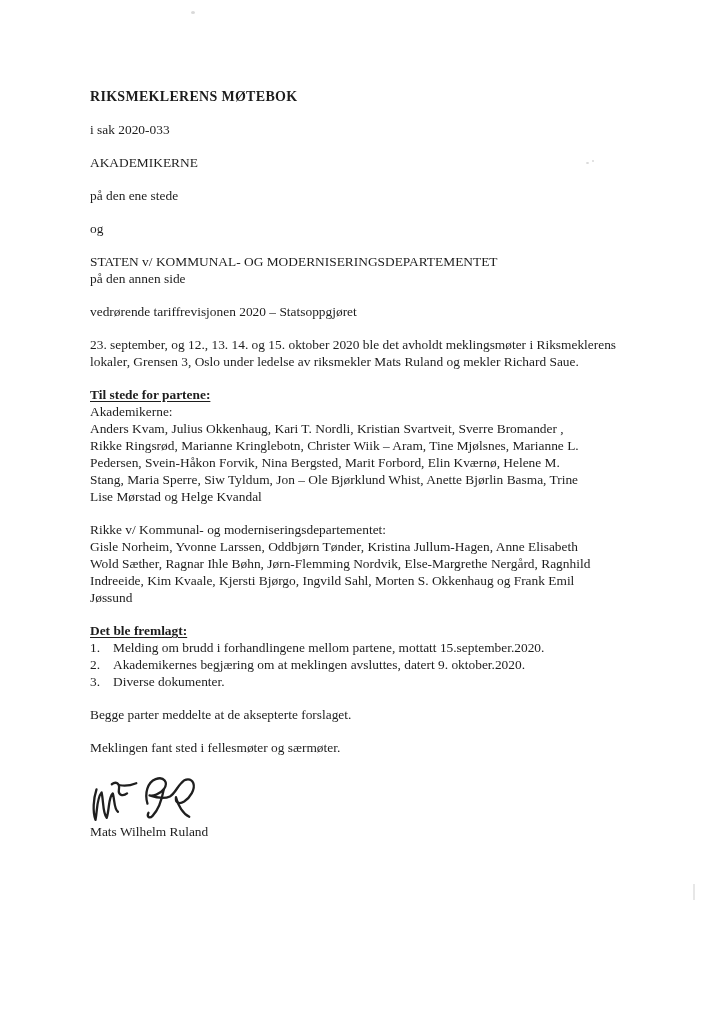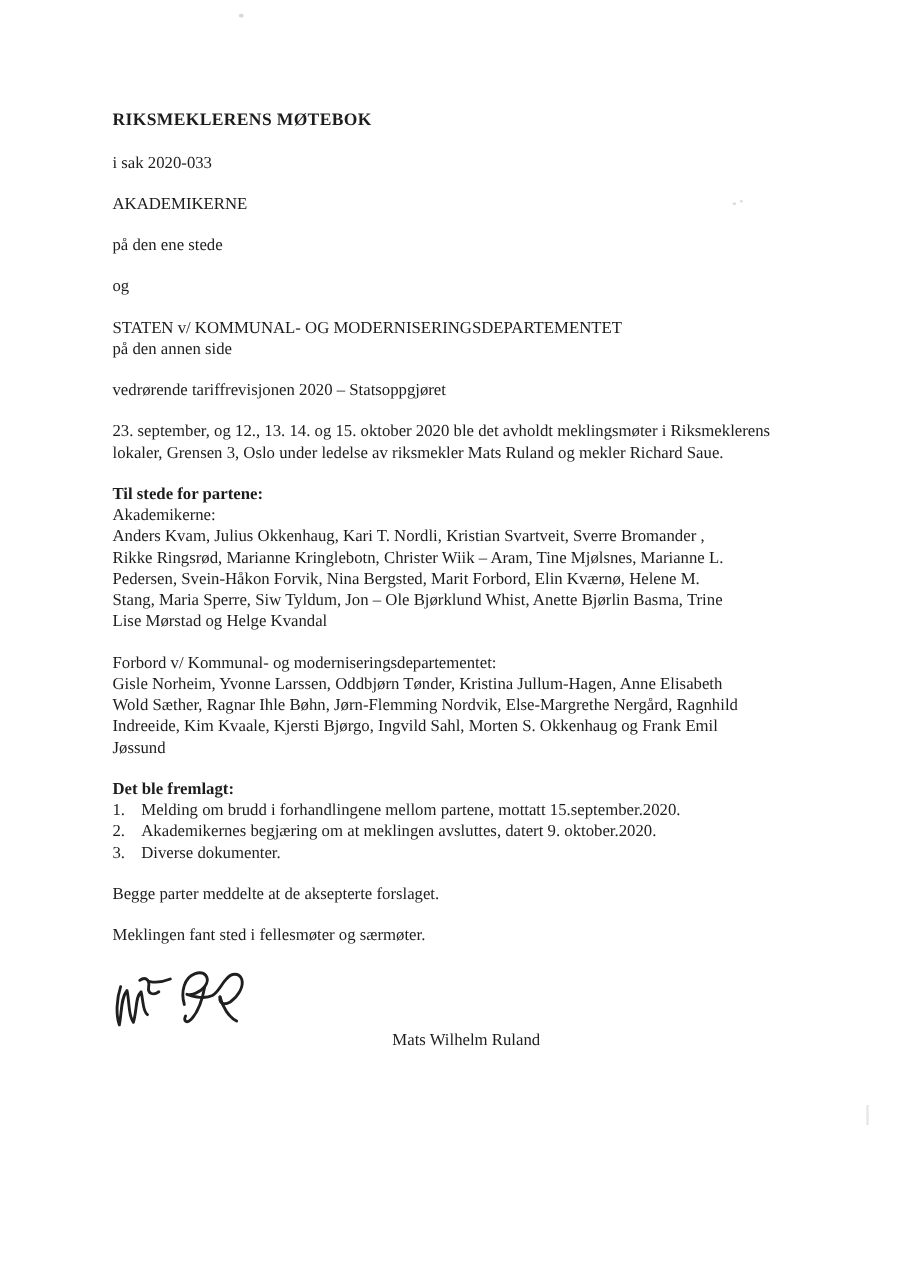--- a/index.html
+++ b/index.html
@@ -20,28 +20,29 @@
   }
   .block { margin: 0 0 16px 0; }
   .pre { white-space: pre; }
   .doc-title {
     font-weight: bold;
     font-size: 14px;
     letter-spacing: 0.3px;
   }
   .head-underline {
     font-weight: bold;
+    text-decoration: underline;
     text-underline-offset: 2px;
     text-decoration-thickness: 1px;
   }
   .b { font-weight: normal; }
   .list-row { display: flex; }
   .list-num { width: 23px; flex: none; }
   .list-text { white-space: pre; }
-  .sig-wrap { margin-top: 16px; text-align: center; }
+  .sig-wrap { margin-top: 16px; }
   .sig-svg { display: block; margin: 0 0 2px 0; }
   .sig-name { margin-top: -4px; }
   .speck {
     position: absolute;
     background: #b9b9b9;
     border-radius: 50%;
     opacity: 0.55;
   }
   .speck-a { left: 191px; top: 11px;  width: 4px; height: 3px; }
   .speck-b { left: 586px; top: 162px; width: 3px; height: 2px; }
@@ -87,21 +88,21 @@
     <div class="head-underline">Til stede for partene:</div>
     <div>Akademikerne:</div>
     <div class="pre">Anders Kvam, Julius Okkenhaug, Kari T. Nordli, Kristian Svartveit, Sverre Bromander ,
 Rikke Ringsrød, Marianne Kringlebotn, Christer Wiik – Aram, Tine Mjølsnes, Marianne L.
 Pedersen, Svein-Håkon Forvik, Nina Bergsted, Marit Forbord, Elin Kværnø, Helene M.
 Stang, Maria Sperre, Siw Tyldum, Jon – Ole Bjørklund Whist, Anette Bjørlin Basma, Trine
 Lise Mørstad og Helge Kvandal</div>
   </div>
 
   <div class="block">
-    <div>Forbord v/ Kommunal- og moderniseringsdepartementet:</div>
+    <div>Rikke v/ Kommunal- og moderniseringsdepartementet:</div>
     <div class="pre">Gisle Norheim, Yvonne Larssen, Oddbjørn Tønder, Kristina Jullum-Hagen, Anne Elisabeth
 Wold Sæther, Ragnar Ihle Bøhn, Jørn-Flemming Nordvik, Else-Margrethe Nergård, Ragnhild
 Indreeide, Kim Kvaale, Kjersti Bjørgo, Ingvild Sahl, Morten S. Okkenhaug og Frank Emil
 Jøssund</div>
   </div>
 
   <div class="block">
     <div class="head-underline">Det ble fremlagt:</div>
     <div class="list-row">
       <span class="list-num">1.</span>

